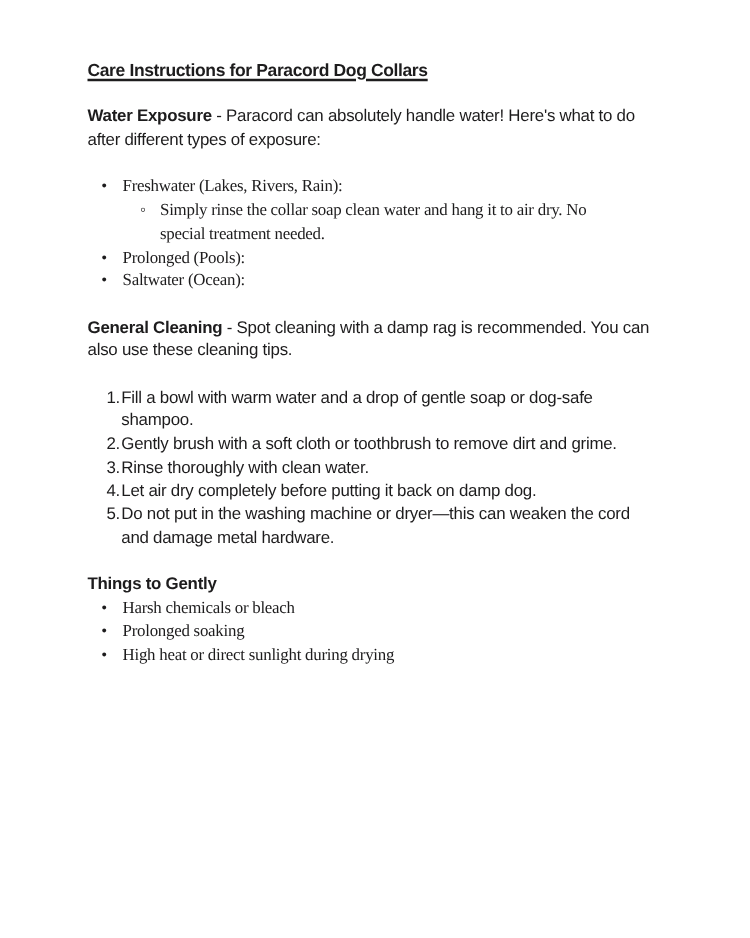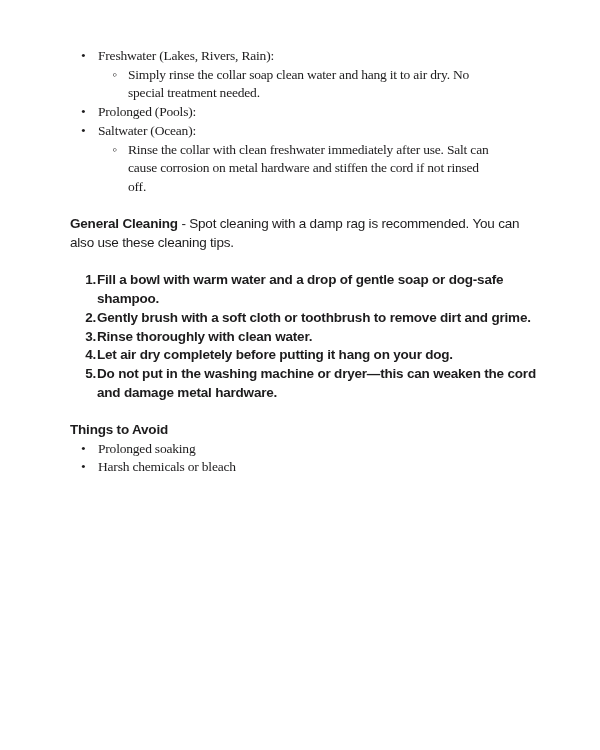--- a/index.html
+++ b/index.html
@@ -46,53 +46,54 @@
   ul.sub > li { position: relative; white-space: pre-line; }
   ul.sub > li::before {
     content: "\25E6";
     position: absolute; left: -16px; top: 0;
   }
   ol.nlist {
     list-style: none;
     margin: 0 0 18.7px 0;
     padding: 0 0 0 27px;
     counter-reset: n;
-    font-weight: bold;
   }
   ol.nlist > li {
     position: relative;
     white-space: pre-line;
     counter-increment: n;
   }
   ol.nlist > li::before {
     content: counter(n) ".";
     position: absolute; right: 100%; margin-right: 1px; top: 0;
   }
 </style>
 </head>
 <body style="background: rgb(255, 255, 255); color: rgb(29, 28, 29);">
 
 <article class="doc" id="doc-root">
+    <p class="heading"><span class="b u">Care Instructions for Paracord Dog Collars</span></p>
+    <p class=""><span class="b ">Water Exposure</span><span class=""> - Paracord can absolutely handle water! Here's what to do
+after different types of exposure:</span></p>
     <ul class="blist">
       <li><span class="">Freshwater (Lakes, Rivers, Rain):</span><ul class="sub"><li><span class="">Simply rinse the collar soap clean water and hang it to air dry. No
 special treatment needed.</span></li></ul></li>
       <li><span class="">Prolonged (Pools):</span></li>
-      <li><span class="">Saltwater (Ocean):</span><ul class="sub"><li><span class="">Rinse the collar with clean freshwater immediately after use. Salt can
-cause corrosion on metal hardware and stiffen the cord if not rinsed
-off.</span></li></ul></li>
+      <li><span class="">Saltwater (Ocean):</span></li>
     </ul>
     <p class=""><span class="b ">General Cleaning</span><span class=""> - Spot cleaning with a damp rag is recommended. You can
 also use these cleaning tips.</span></p>
     <ol class="nlist">
       <li><span class="">Fill a bowl with warm water and a drop of gentle soap or dog-safe
 shampoo.</span></li>
       <li><span class="">Gently brush with a soft cloth or toothbrush to remove dirt and grime.</span></li>
       <li><span class="">Rinse thoroughly with clean water.</span></li>
-      <li><span class="">Let air dry completely before putting it hang on your dog.</span></li>
+      <li><span class="">Let air dry completely before putting it back on damp dog.</span></li>
       <li><span class="">Do not put in the washing machine or dryer—this can weaken the cord
 and damage metal hardware.</span></li>
     </ol>
-    <p class=" tight"><span class="b ">Things to Avoid</span></p>
+    <p class=" tight"><span class="b ">Things to Gently</span></p>
     <ul class="blist">
+      <li><span class="">Harsh chemicals or bleach</span></li>
       <li><span class="">Prolonged soaking</span></li>
-      <li><span class="">Harsh chemicals or bleach</span></li>
+      <li><span class="">High heat or direct sunlight during drying</span></li>
     </ul>
   </article>
 
 </body></html>

